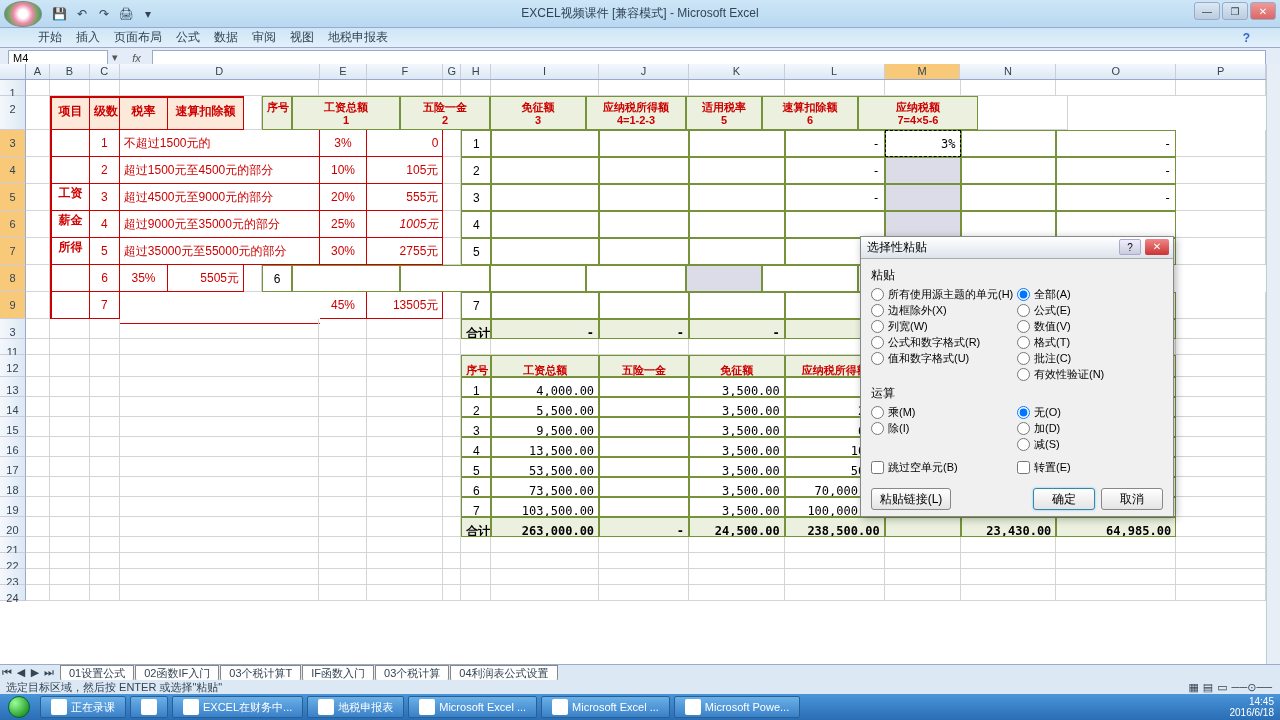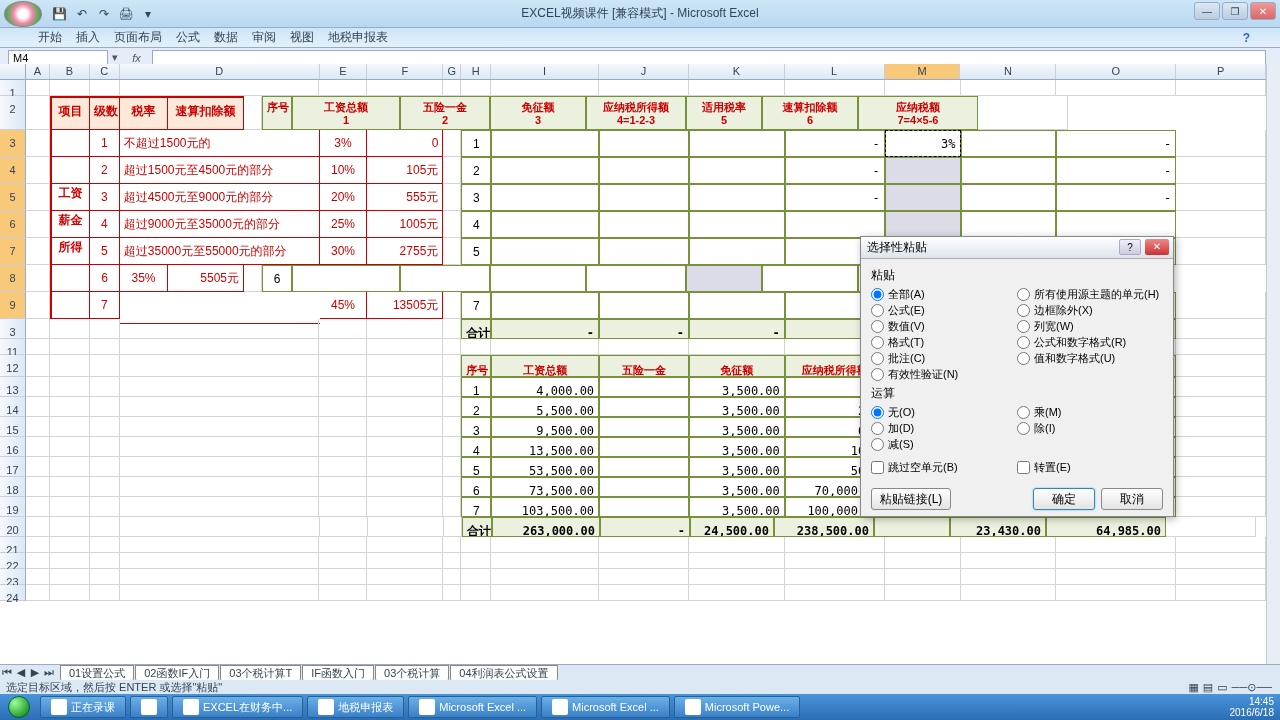--- a/index.html
+++ b/index.html
@@ -240,21 +240,21 @@
         <div class="cell sal-cell r" style="width: 120px;">-</div>
         <div class="cell" style="width: 90px;"></div>
       </div>
       <div class="row" style="height: 27px;">
         <div class="row-h sel">6</div>
         <div class="cell" style="width: 24px;"></div>
         <div class="cell tax-cell c" style="width: 40px; font-weight: bold; color: rgb(204, 0, 0); text-align: center; line-height: 18px; border-left: 2px solid rgb(204, 0, 0);">薪金</div>
         <div class="cell tax-cell c" style="width: 30px;">4</div>
         <div class="cell tax-cell" style="width: 200px;">超过9000元至35000元的部分</div>
         <div class="cell tax-cell c" style="width: 48px;">25%</div>
-        <div class="cell tax-cell r" style="width: 76px; border-right: 2px solid rgb(204, 0, 0);">1005元</div>
+        <div class="cell tax-cell r" style="width: 76px; border-right: 2px solid rgb(204, 0, 0); font-style: italic;">1005元</div>
         <div class="cell" style="width: 18px;"></div>
         <div class="cell sal-cell" style="width: 30px;">4</div>
         <div class="cell sal-cell r" style="width: 108px;"></div>
         <div class="cell sal-cell r" style="width: 90px;"></div>
         <div class="cell sal-cell r" style="width: 96px;"></div>
         <div class="cell sal-cell r" style="width: 100px;"></div>
         <div class="cell sal-cell r sel-range" style="width: 76px;"></div>
         <div class="cell sal-cell r" style="width: 96px;"></div>
         <div class="cell sal-cell r" style="width: 120px;"></div>
         <div class="cell" style="width: 90px;"></div>
@@ -510,21 +510,21 @@
         <div class="cell" style="width: 24px;"></div>
         <div class="cell" style="width: 40px;"></div>
         <div class="cell" style="width: 30px;"></div>
         <div class="cell" style="width: 200px;"></div>
         <div class="cell" style="width: 48px;"></div>
         <div class="cell" style="width: 76px;"></div>
         <div class="cell" style="width: 18px;"></div>
         <div class="cell sal-cell sal-tot" style="width: 30px;">合计</div>
         <div class="cell sal-cell sal-tot r" style="width: 108px;">263,000.00</div>
         <div class="cell sal-cell sal-tot r" style="width: 90px;">-</div>
-        <div class="cell sal-cell sal-tot r" style="width: 84px;">24,500.00</div>
+        <div class="cell sal-cell sal-tot r" style="width: 96px;">24,500.00</div>
         <div class="cell sal-cell sal-tot r" style="width: 100px;">238,500.00</div>
         <div class="cell sal-cell sal-tot r" style="width: 76px;"></div>
         <div class="cell sal-cell sal-tot r" style="width: 96px;">23,430.00</div>
         <div class="cell sal-cell sal-tot r" style="width: 120px;">64,985.00</div>
         <div class="cell" style="width: 90px;"></div>
       </div>
       <div class="row" style="height: 16px;">
         <div class="row-h">21</div>
         <div class="cell" style="width: 24px;"></div>
         <div class="cell" style="width: 40px;"></div>
@@ -606,20 +606,42 @@
 
 <div class="dialog">
   <div class="dlg-title">
     <span>选择性粘贴</span>
     <div class="dlg-help">?</div>
     <div class="dlg-close">✕</div>
   </div>
   <div class="dlg-body">
     <div class="grp-label">粘贴</div>
     <div class="radio-cols">
+      <div class="radio-col" id="paste-right">
+          <label class="radio-row">
+            <input type="radio" name="pasteg" style="">
+            <span>所有使用源主题的单元(H)</span>
+          </label>
+          <label class="radio-row">
+            <input type="radio" name="pasteg" style="">
+            <span>边框除外(X)</span>
+          </label>
+          <label class="radio-row">
+            <input type="radio" name="pasteg" style="">
+            <span>列宽(W)</span>
+          </label>
+          <label class="radio-row">
+            <input type="radio" name="pasteg" style="">
+            <span>公式和数字格式(R)</span>
+          </label>
+          <label class="radio-row">
+            <input type="radio" name="pasteg" style="">
+            <span>值和数字格式(U)</span>
+          </label>
+        </div>
       <div class="radio-col" id="paste-left">
           <label class="radio-row">
             <input type="radio" name="pasteg" checked="" style="">
             <span>全部(A)</span>
           </label>
           <label class="radio-row">
             <input type="radio" name="pasteg" style="">
             <span>公式(E)</span>
           </label>
           <label class="radio-row">
@@ -632,67 +654,45 @@
           </label>
           <label class="radio-row">
             <input type="radio" name="pasteg" style="">
             <span>批注(C)</span>
           </label>
           <label class="radio-row">
             <input type="radio" name="pasteg" style="">
             <span>有效性验证(N)</span>
           </label>
         </div>
-      <div class="radio-col" id="paste-right">
-          <label class="radio-row">
-            <input type="radio" name="pasteg" style="">
-            <span>所有使用源主题的单元(H)</span>
-          </label>
-          <label class="radio-row">
-            <input type="radio" name="pasteg" style="">
-            <span>边框除外(X)</span>
-          </label>
-          <label class="radio-row">
-            <input type="radio" name="pasteg" style="">
-            <span>列宽(W)</span>
-          </label>
-          <label class="radio-row">
-            <input type="radio" name="pasteg" style="">
-            <span>公式和数字格式(R)</span>
-          </label>
-          <label class="radio-row">
-            <input type="radio" name="pasteg" style="">
-            <span>值和数字格式(U)</span>
-          </label>
-        </div>
     </div>
     <div class="grp-label">运算</div>
     <div class="radio-cols">
+      <div class="radio-col" id="op-right">
+          <label class="radio-row">
+            <input type="radio" name="opg" style="">
+            <span>乘(M)</span>
+          </label>
+          <label class="radio-row">
+            <input type="radio" name="opg" style="">
+            <span>除(I)</span>
+          </label>
+        </div>
       <div class="radio-col" id="op-left">
           <label class="radio-row">
             <input type="radio" name="opg" checked="" style="">
             <span>无(O)</span>
           </label>
           <label class="radio-row">
             <input type="radio" name="opg" style="">
             <span>加(D)</span>
           </label>
           <label class="radio-row">
             <input type="radio" name="opg" style="">
             <span>减(S)</span>
-          </label>
-        </div>
-      <div class="radio-col" id="op-right">
-          <label class="radio-row">
-            <input type="radio" name="opg" style="">
-            <span>乘(M)</span>
-          </label>
-          <label class="radio-row">
-            <input type="radio" name="opg" style="">
-            <span>除(I)</span>
           </label>
         </div>
     </div>
     <div style="display:flex;margin-top:6px">
       <label class="radio-row" style="flex:1">
           <input type="checkbox" style="">
           <span>跳过空单元(B)</span>
         </label>
       <label class="radio-row" style="flex:1">
           <input type="checkbox" style="">

